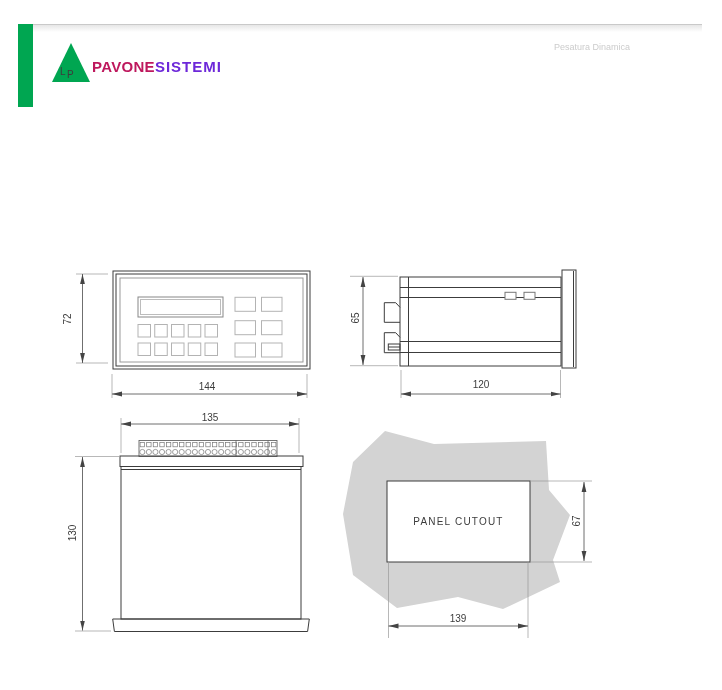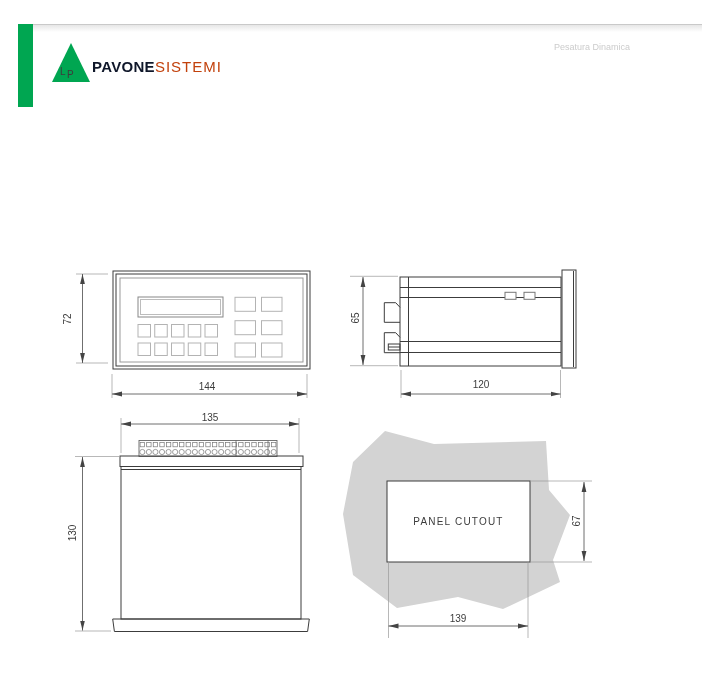--- a/index.html
+++ b/index.html
@@ -8,22 +8,22 @@
   .abs { position:absolute; }
   #page { position:relative; width:722px; height:690px; background:#fff; }
 
   
   #green-bar { left:18px; top:24px; width:15px; height:83px; background:#00A651; }
   #top-rule  { left:33px; top:24px; width:669px; height:1px; background:#c9c9c9; }
   #top-shade { left:33px; top:25px; width:669px; height:7px;
                background:linear-gradient(#e6e6e6, #ffffff); }
   #logo-tri  { left:52px; top:43px; width:38px; height:39px; }
   #brand     { left:92px; top:58px; font-size:15px; letter-spacing:.3px; white-space:nowrap; }
-  #brand .p1 { font-weight:bold; color:#0f172a; }
-  #brand .p2 { font-weight:normal; color:#c2410c; letter-spacing:1px; }
+  #brand .p1 { font-weight:bold; color:#be185d; }
+  #brand .p2 { font-weight:bold; color:#6d28d9; letter-spacing:1px; }
   #tagline   { top:42px; right:92px; font-size:9px; color:#cccccc; }
   #doc-title { top:58px; right:94px; font-size:13.5px; color:#1b1b1b; white-space:nowrap; }
   #doc-title .model { font-weight:bold; }
 
   svg.drawing { position:absolute; overflow:visible; }
   svg text { font-family:"Liberation Sans", sans-serif; font-size:10px; fill:#3c3c3c; }
   .outline { stroke:#3c3c3c; fill:none; stroke-width:1; }
   .lightline { stroke:#b3b3b3; fill:#ffffff; stroke-width:1; }
   .dim { stroke:#4a4a4a; stroke-width:.8; fill:none; }
   .ext { stroke:#999999; stroke-width:.7; fill:none; }

